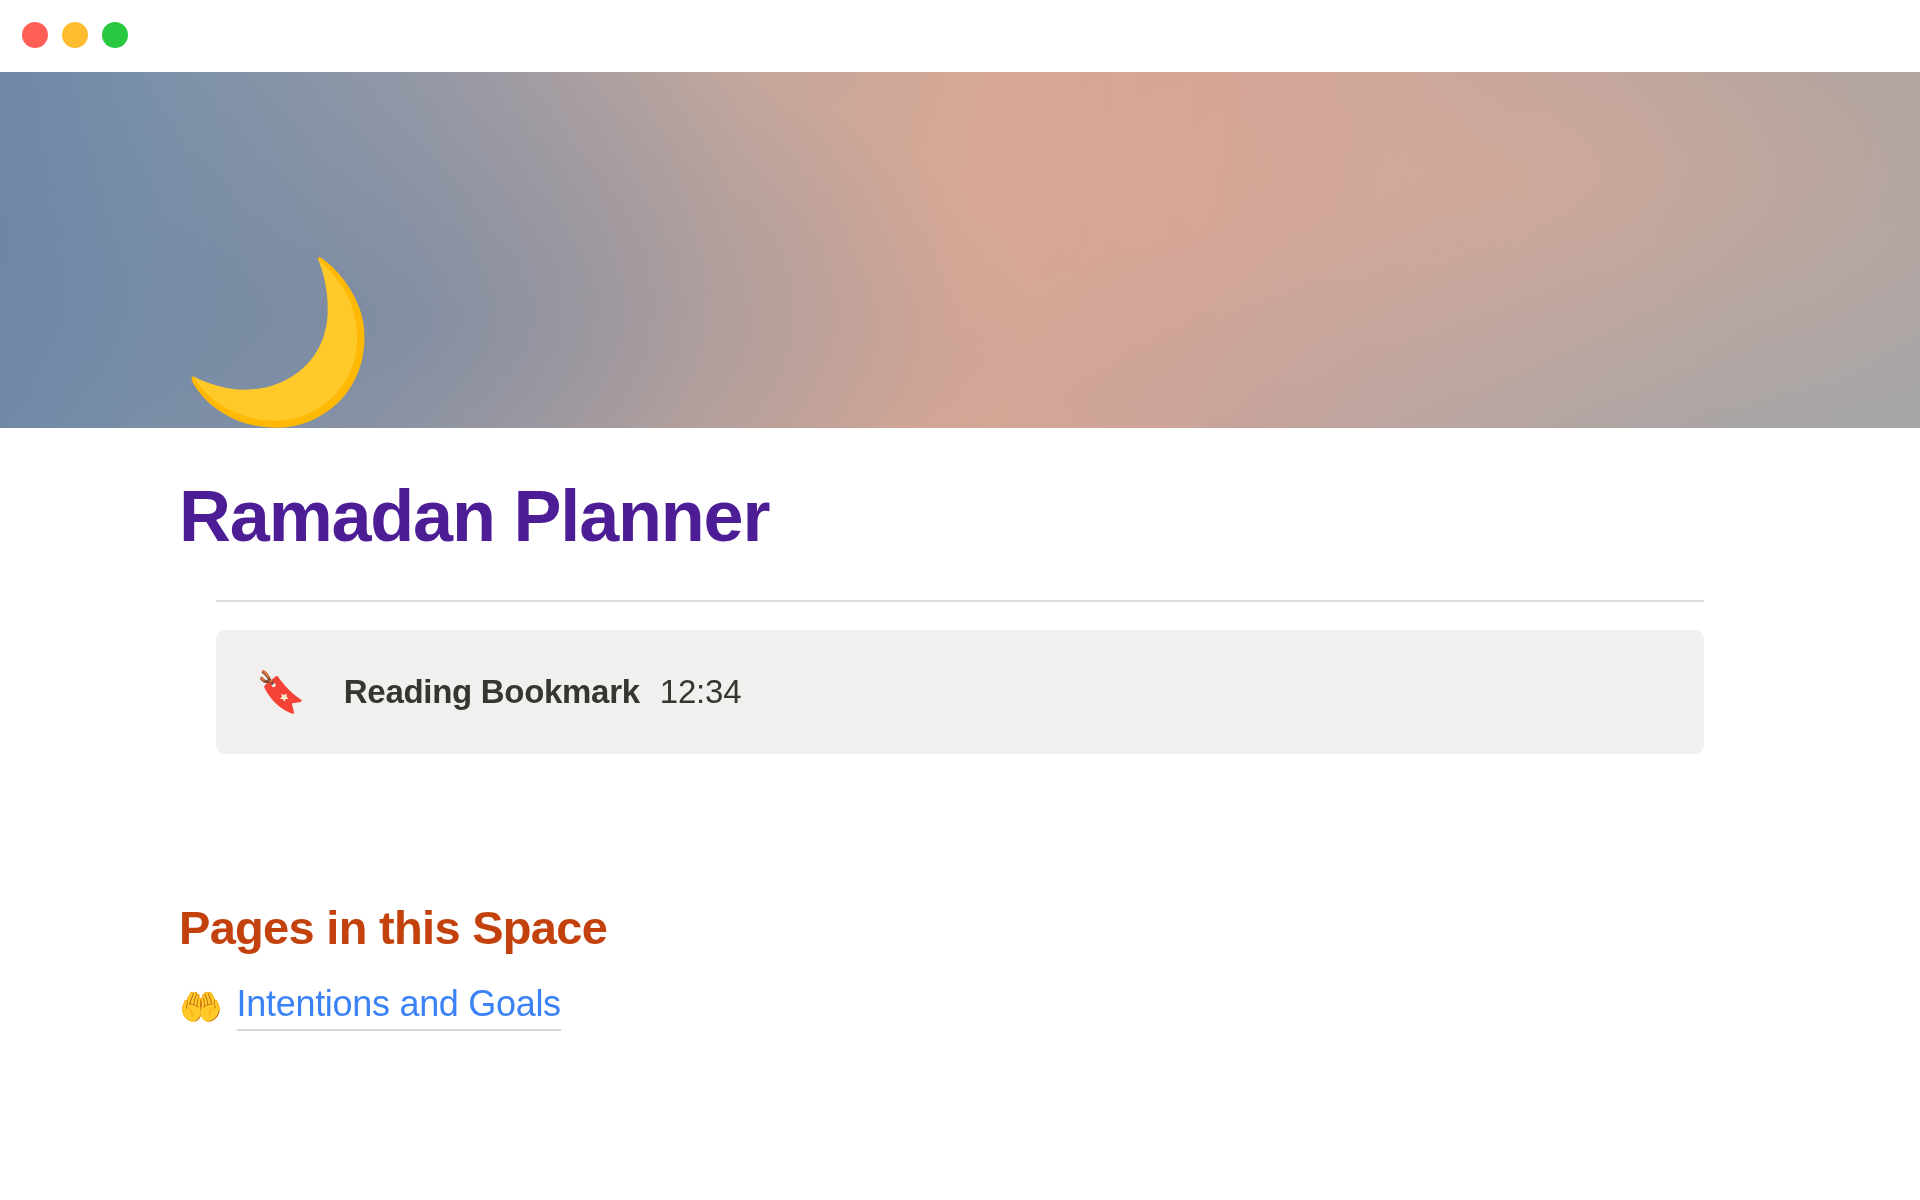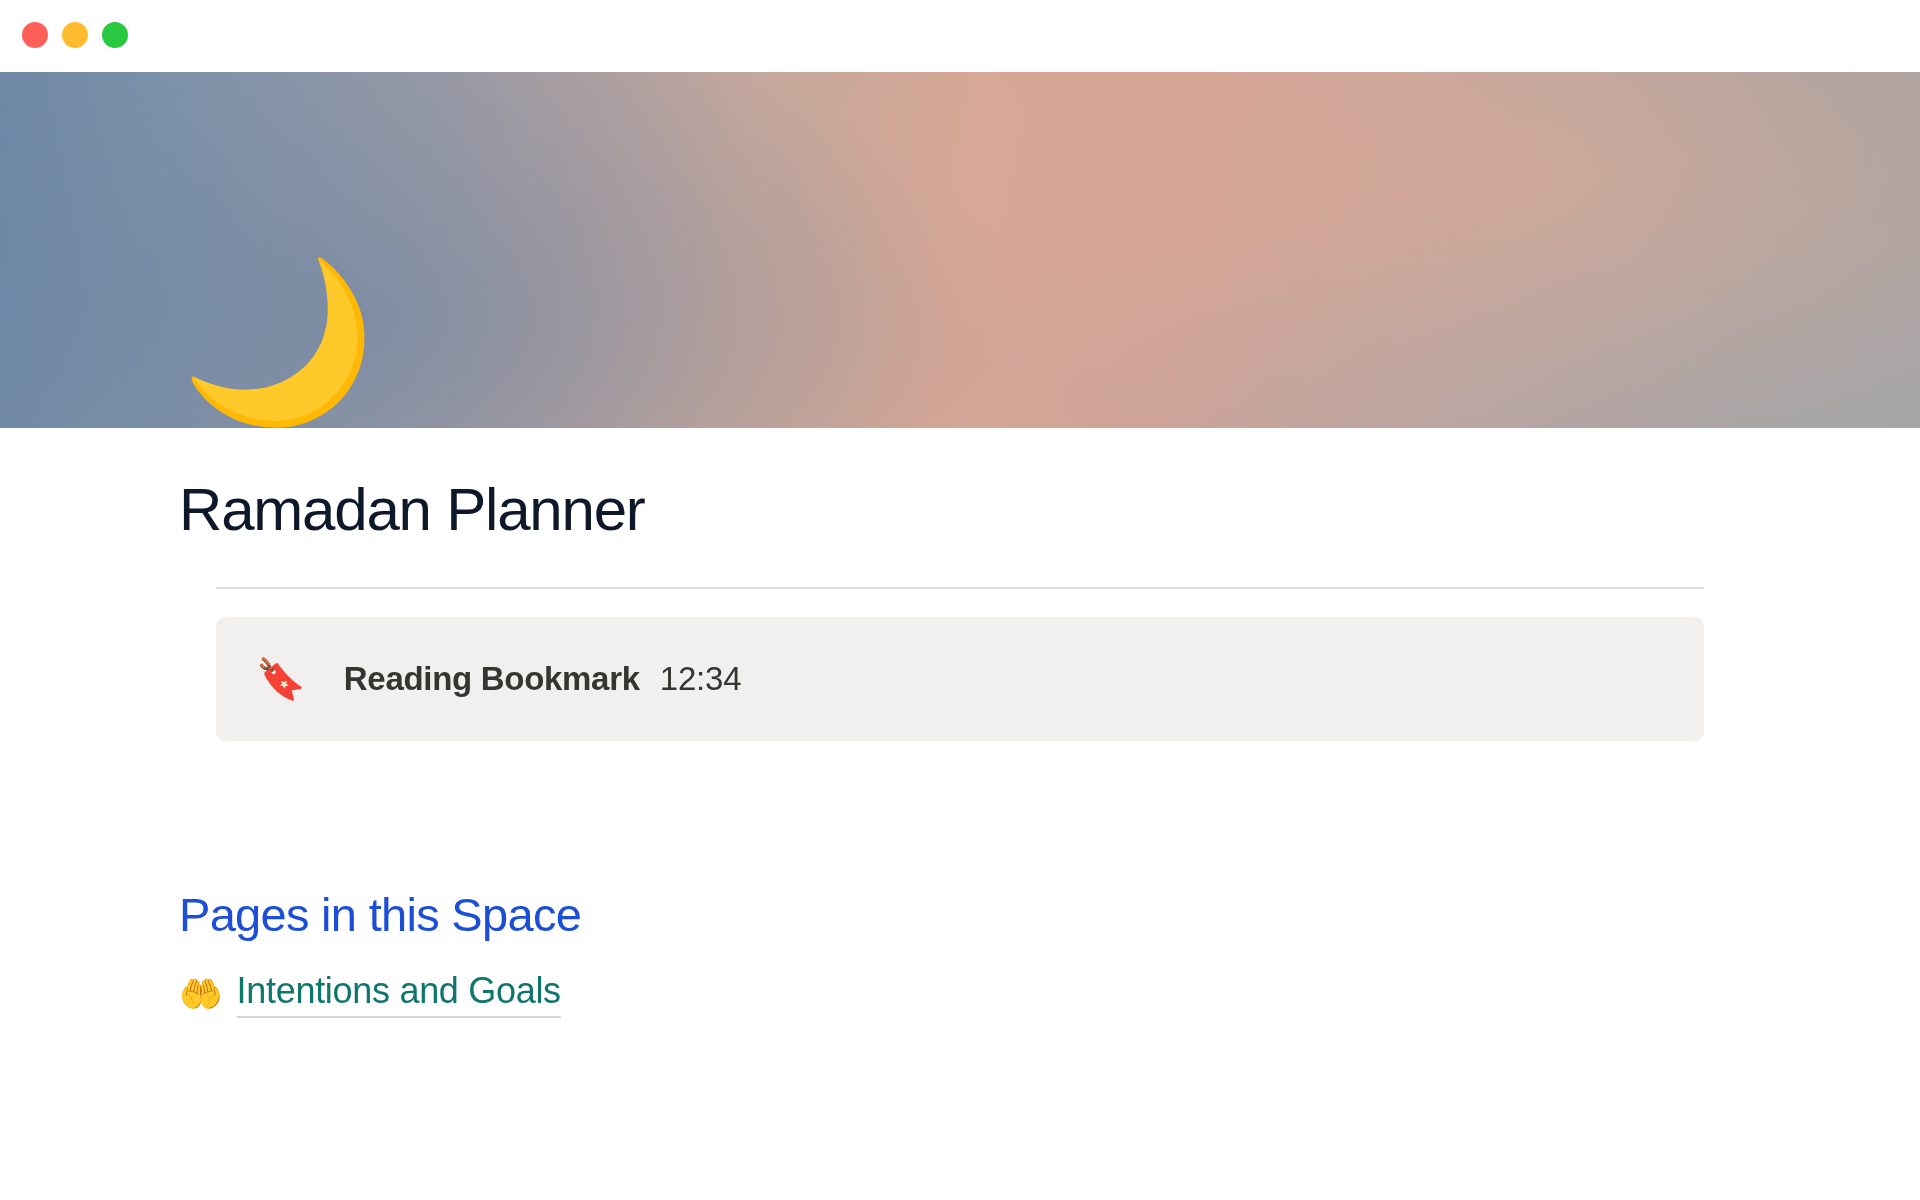--- a/index.html
+++ b/index.html
@@ -99,24 +99,24 @@
   }
 
   .content {
     position: absolute;
     left: 216px;
     top: 478px;
     width: 1488px;
   }
 
   .page-title {
-    font-size: 60px;
-    font-weight: 400;
+    font-size: 72px;
+    font-weight: 700;
     letter-spacing: -1.2px;
-    color: #0f172a;
+    color: #4c1d95;
     line-height: 1.08;
     margin-left: -37px;
   }
 
   .divider {
     margin-top: 44px;
     width: 1488px;
     height: 2px;
     background: #e0dedb;
   }
@@ -154,22 +154,22 @@
     font-weight: 400;
     color: #37352f;
     letter-spacing: -0.2px;
   }
 
   
   .section-heading {
     margin-top: 146px;
     margin-left: -37px;
     font-size: 47px;
-    font-weight: 400;
-    color: #1d4ed8;
+    font-weight: 700;
+    color: #c2410c;
     letter-spacing: -0.7px;
   }
 
   .page-link-list {
     margin-top: 28px;
     margin-left: -37px;
     display: flex;
     flex-direction: column;
     gap: 26px;
   }
@@ -180,21 +180,21 @@
     width: fit-content;
     cursor: pointer;
   }
   .page-link-emoji {
     font-size: 35px;
     line-height: 1;
     user-select: none;
   }
   .page-link-label {
     font-size: 36px;
-    color: #0f766e;
+    color: #3b82f6;
     letter-spacing: -0.3px;
     border-bottom: 2px solid #d9d7d3;
     padding-bottom: 5px;
     line-height: 1.15;
   }
 </style>
 </head>
 <body>
 
 <div id="app">

